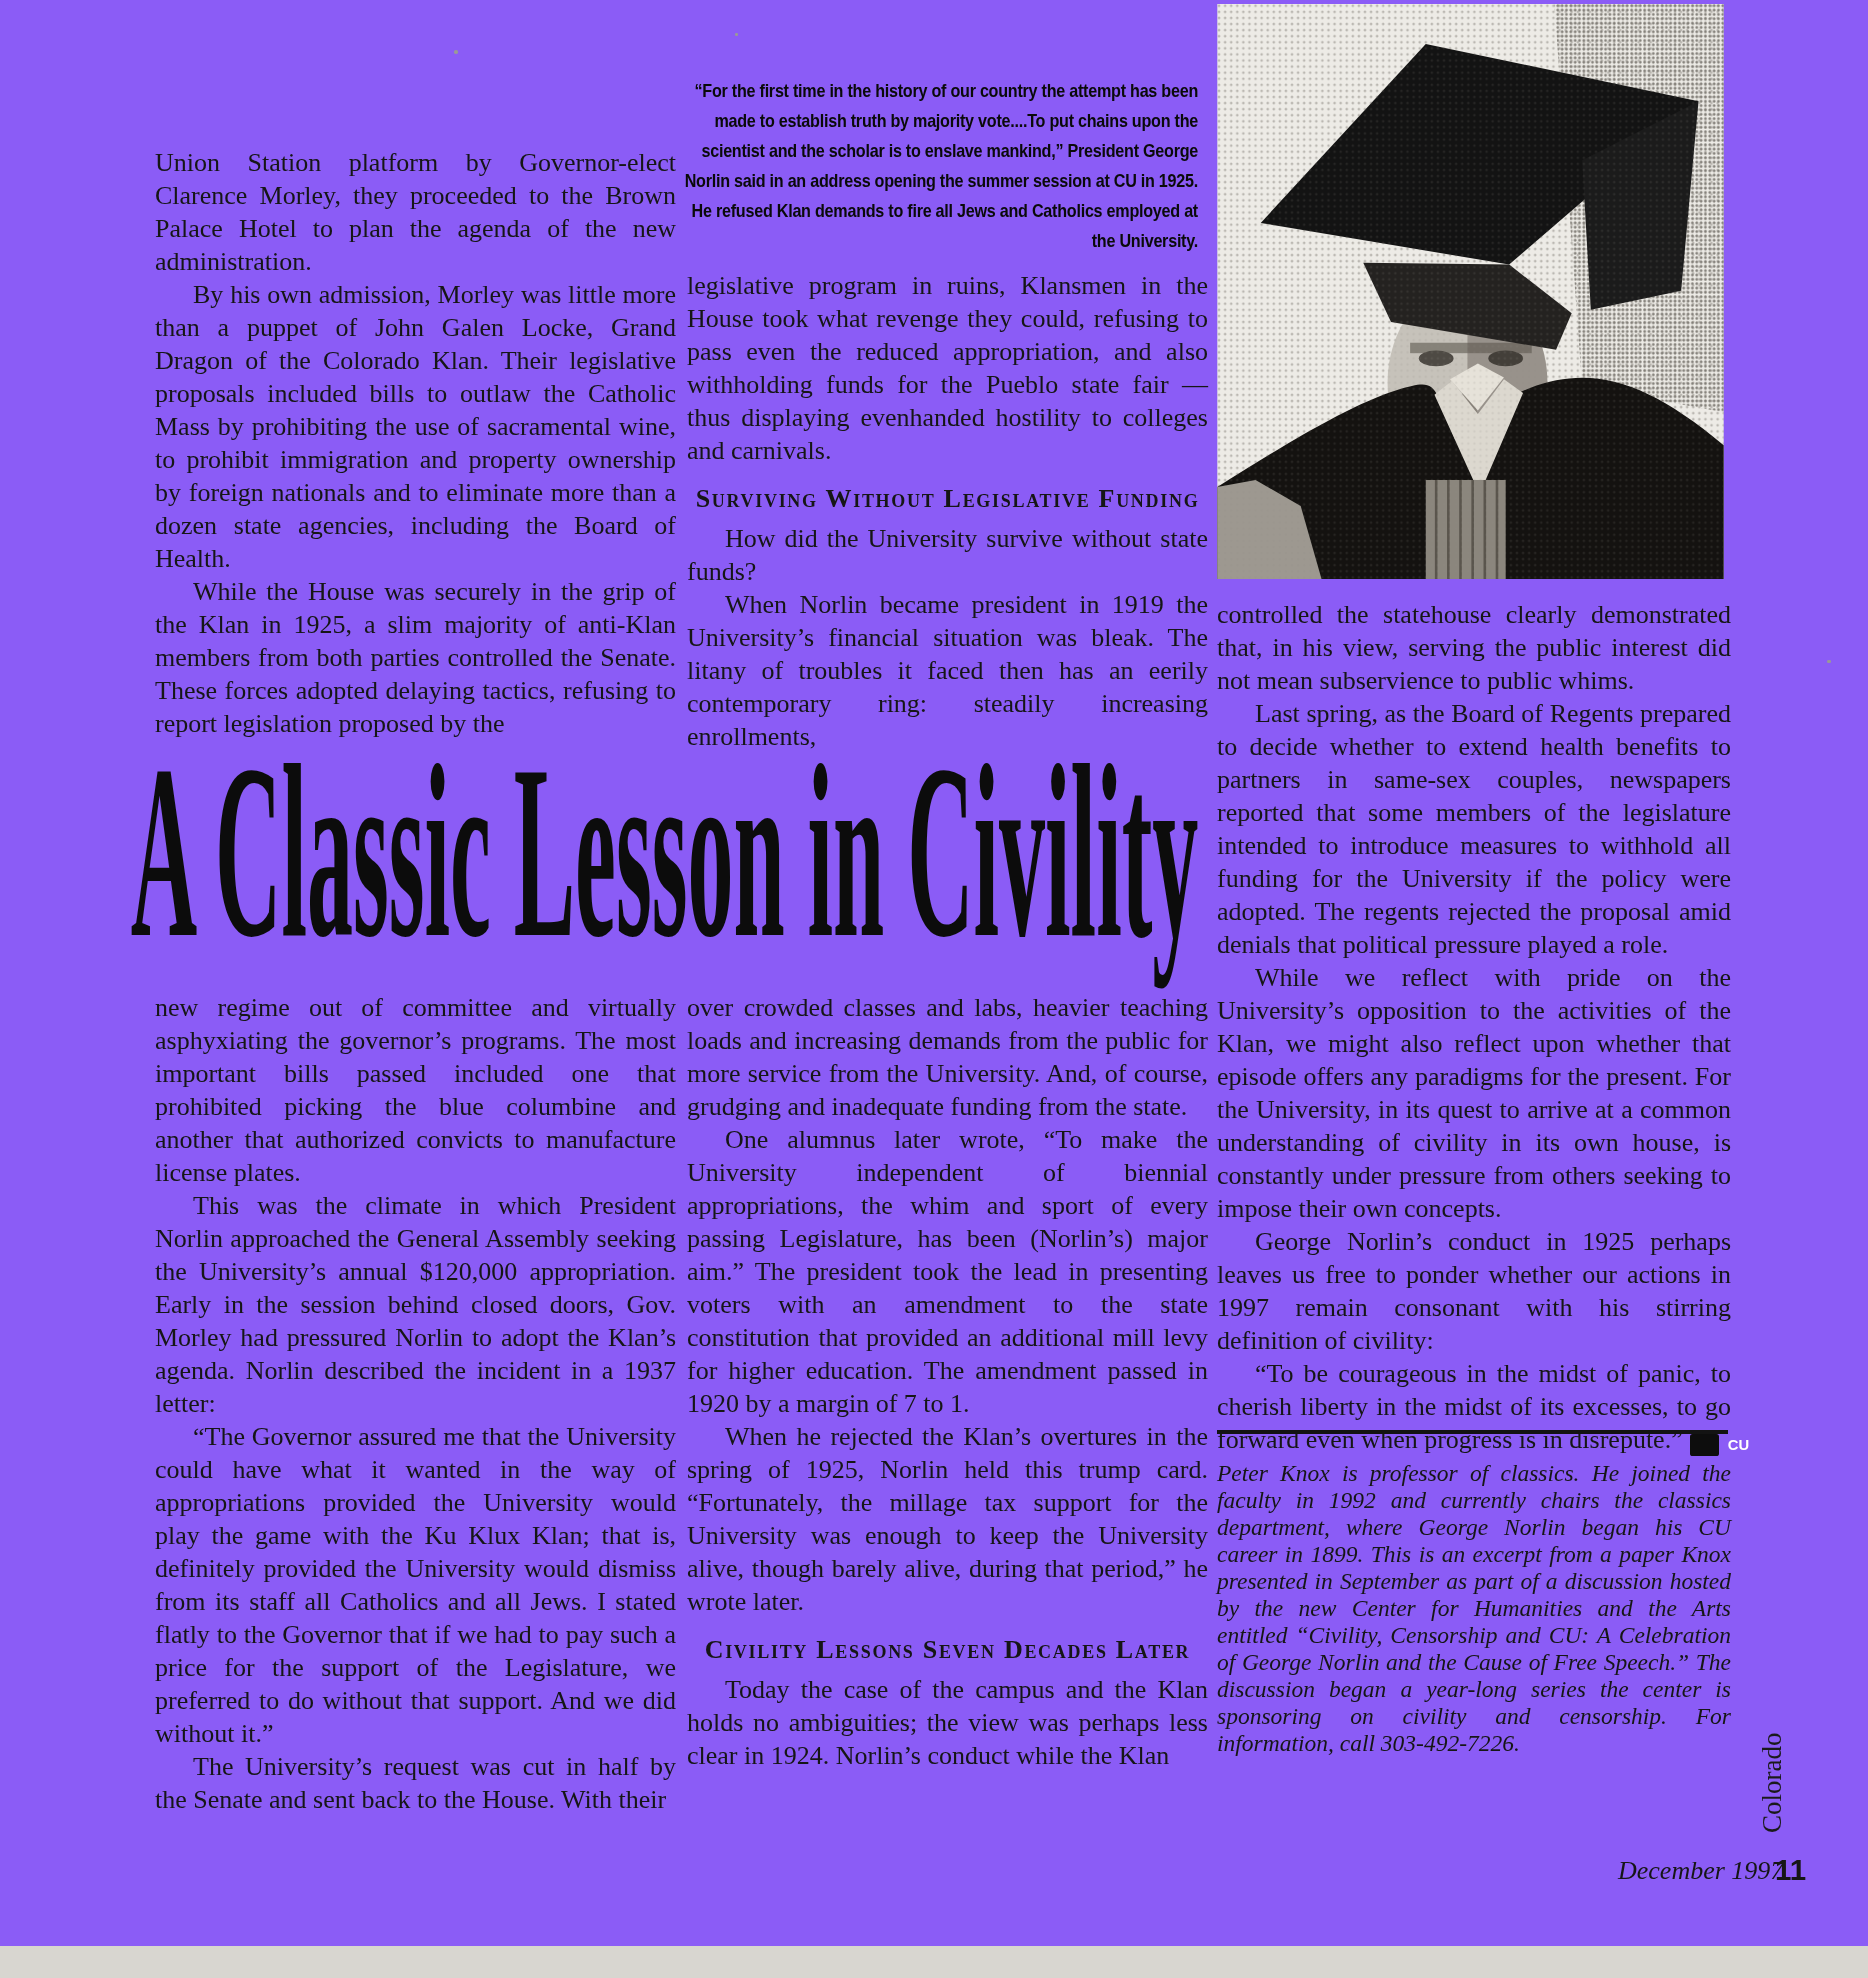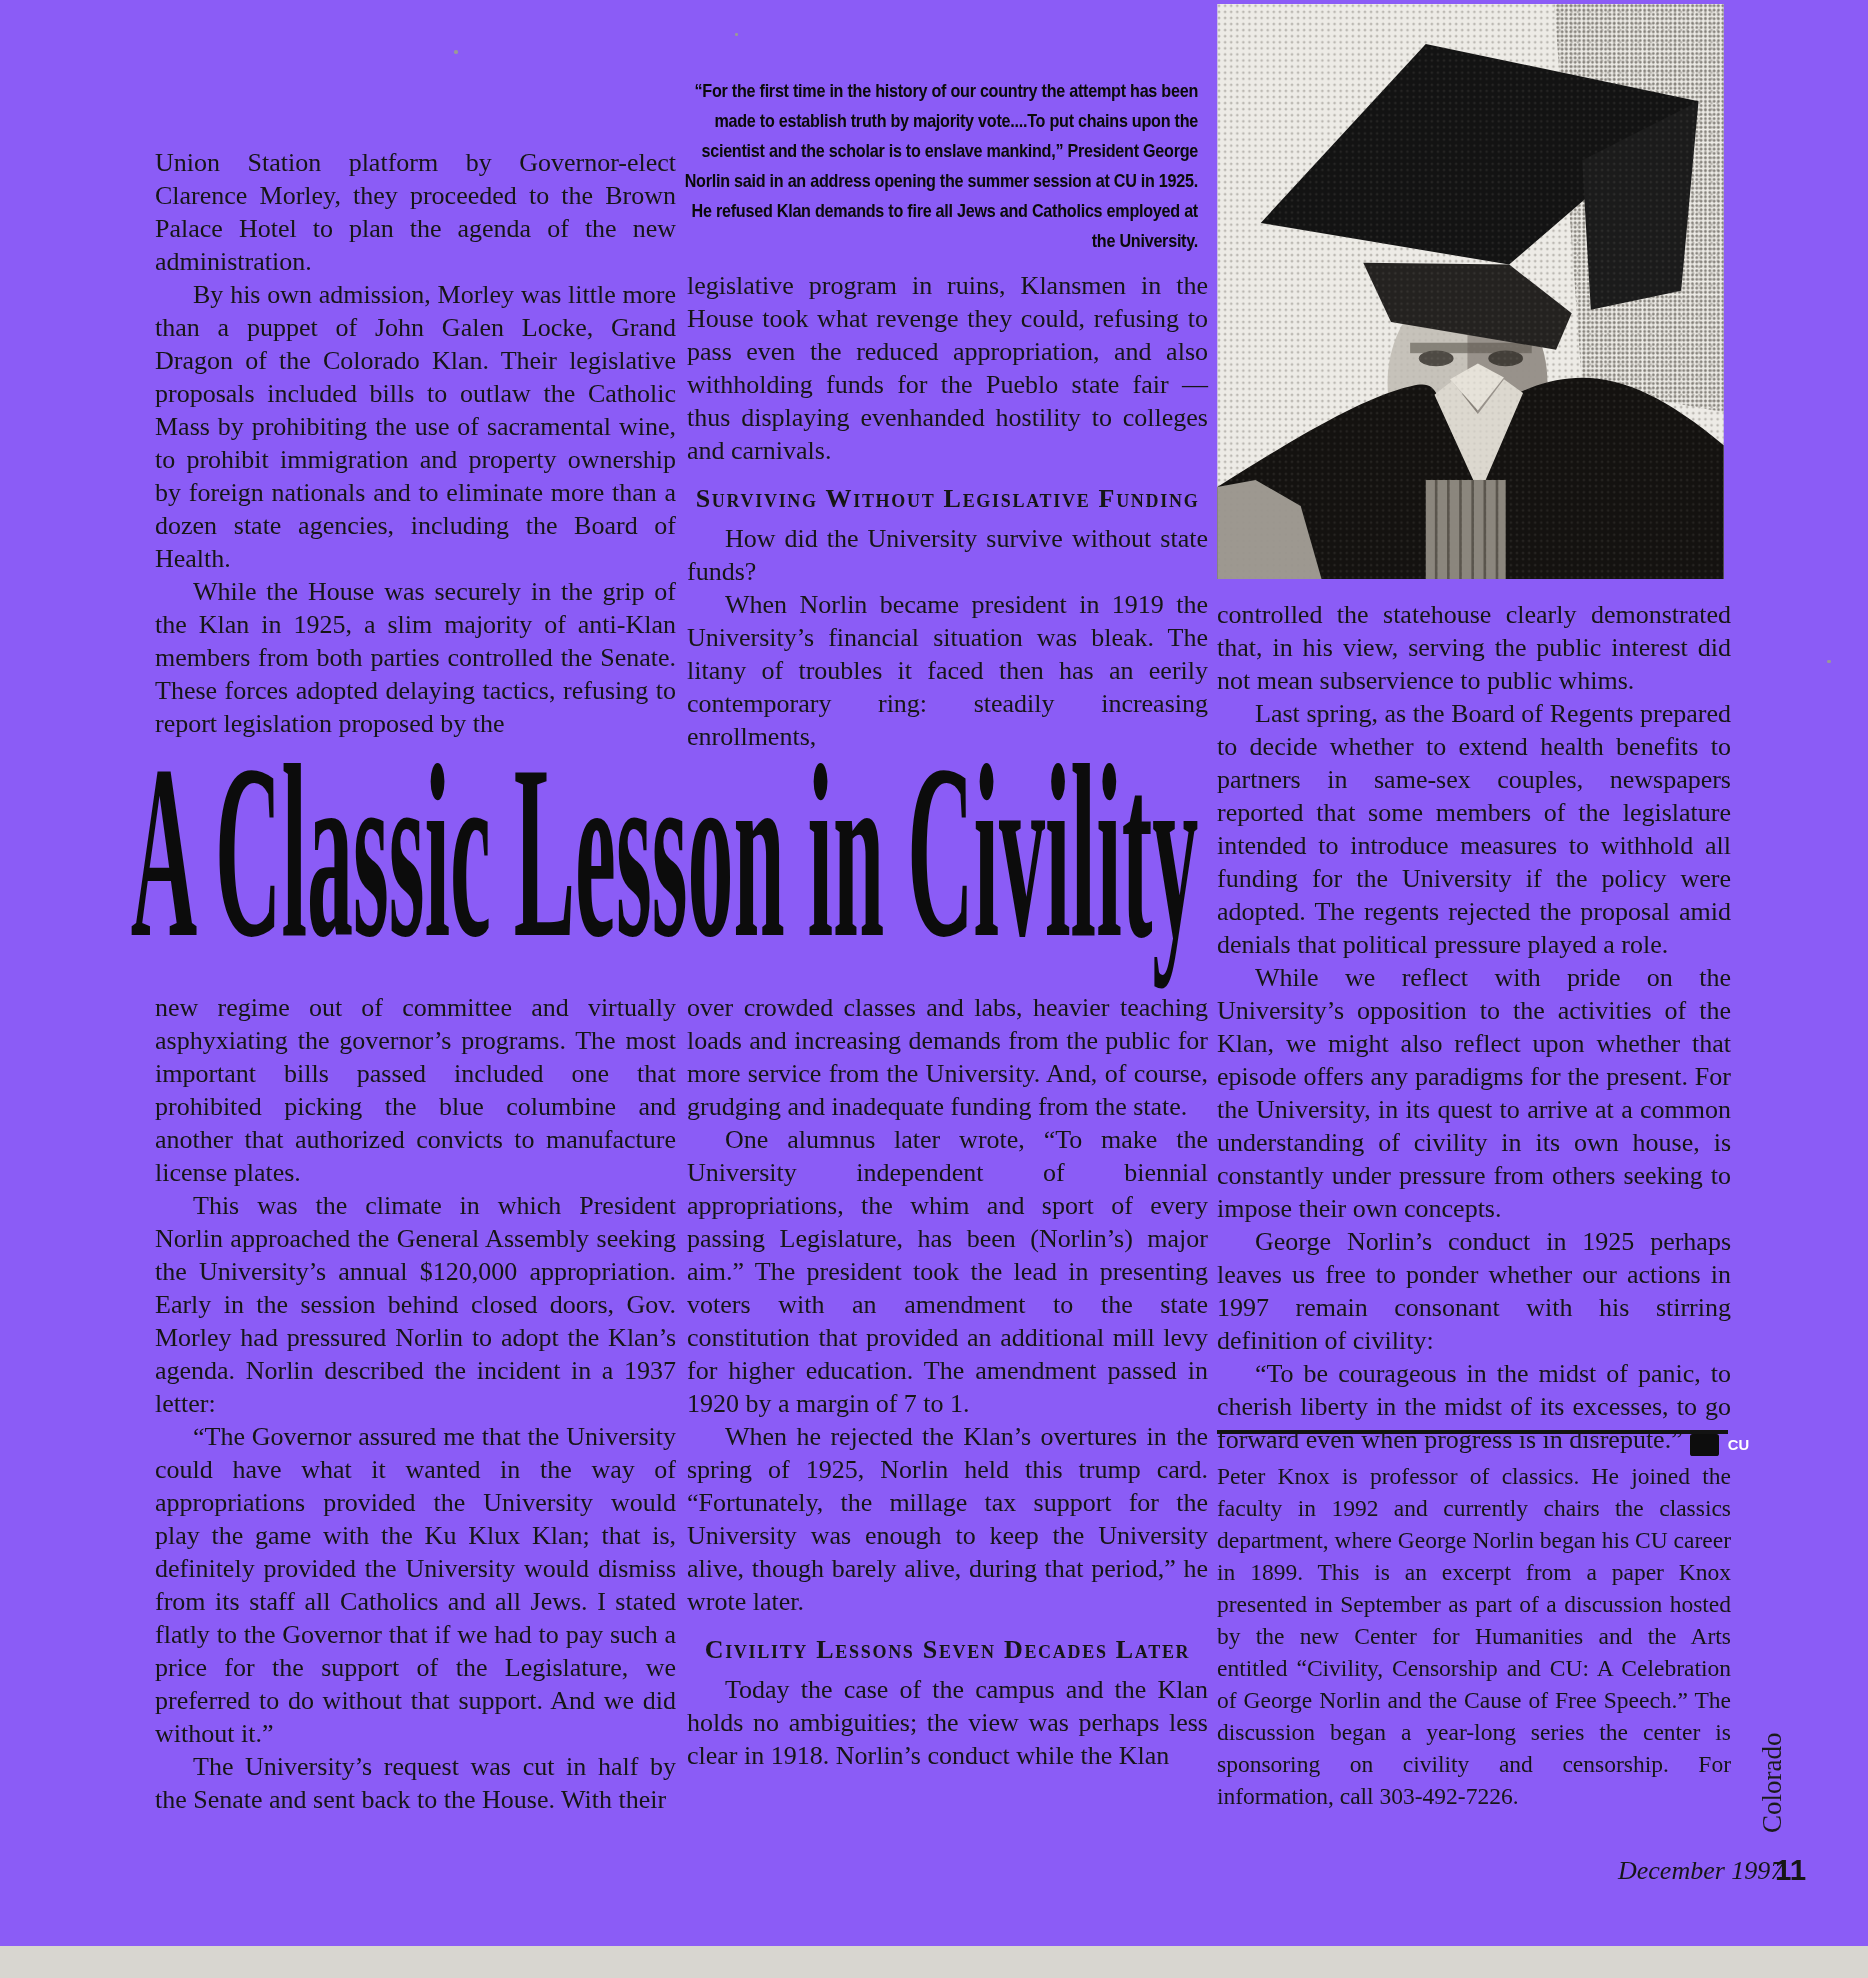--- a/index.html
+++ b/index.html
@@ -11,22 +11,22 @@
   .subhead{margin:15.6px 0 8.7px;font-size:26px;line-height:31px;font-weight:bold;
            font-variant:small-caps;letter-spacing:1.7px;text-align:center;text-indent:0;
            white-space:nowrap;}
   .caption{position:absolute;left:581px;top:76px;width:617px;
            font-family:"Liberation Sans",sans-serif;font-weight:bold;font-size:19px;
            line-height:30px;text-align:right;letter-spacing:-0.3px;color:#0a0a0a;
            transform:scaleX(0.85);transform-origin:right top;}
   .headline{position:absolute;left:129px;top:751px;width:1071px;height:228px;}
   .photo{position:absolute;left:1217px;top:3.5px;width:507px;height:575px;margin:0;}
   .rule{position:absolute;left:1217px;top:1430px;width:511px;height:3.5px;background:#131313;}
-  .bio{position:absolute;left:1217px;top:1460px;width:514px;
-       font-size:23.5px;line-height:32px;text-align:justify;}
+  .bio{position:absolute;left:1217px;top:1460px;width:514px;font-style:italic;
+       font-size:23.5px;line-height:27px;text-align:justify;}
   .spine{position:absolute;left:1757px;top:1736px;height:97px;width:40px;
          writing-mode:vertical-rl;transform:rotate(180deg);font-size:27px;color:#1a1a1a;}
   .footer-date{position:absolute;left:1618px;top:1856px;font-style:italic;font-size:26px;text-align:center;}
   .footer-page{position:absolute;left:1775px;top:1853px;font-family:"Liberation Sans",sans-serif;
                font-weight:bold;font-size:29.5px;}
   .endmark{display:inline-block;background:#0d0d0d;color:#ffffff;
            font-family:"Liberation Sans",sans-serif;font-weight:bold;font-size:14.8px;
            line-height:22.6px;width:29.5px;height:22.6px;text-align:center;border-radius:2.6px;
            vertical-align:-1.7px;margin-left:7px;letter-spacing:0;font-style:normal;}
   .speck{position:absolute;background:#9a9a96;border-radius:50%;}
@@ -101,21 +101,21 @@
     <p>This was the climate in which President Norlin approached the General Assembly seeking the University’s annual $120,000 appropriation.  Early in the session behind closed doors, Gov. Morley had pressured Norlin to adopt the Klan’s agenda.  Norlin described the incident in a 1937 letter:</p>
     <p>“The Governor assured me that the University could have what it wanted in the way of appropriations provided the University would play the game with the Ku Klux Klan; that is, definitely provided the University would dismiss from its staff all Catholics and all Jews.  I stated flatly to the Governor that if we had to pay such a price for the support of the Legislature, we preferred to do without that support.  And we did without it.”</p>
     <p>The University’s request was cut in half by the Senate and sent back to the House.  With their</p>
   </section>
 
   <section class="col" style="left:687px;top:991px;width:521px">
     <p>over crowded classes and labs, heavier teaching loads and increasing demands from the public for more service from the University.  And, of course, grudging and inadequate funding from the state.</p>
     <p>One alumnus later wrote, “To make the University independent of biennial appropriations, the whim and sport of every passing Legislature, has been (Norlin’s) major aim.”  The president took the lead in presenting voters with an amendment to the state constitution that provided an additional mill levy for higher education.  The amendment passed in 1920 by a margin of 7 to 1.</p>
     <p>When he rejected the Klan’s overtures in the spring of 1925, Norlin held this trump card.  “Fortunately, the millage tax support for the University was enough to keep the University alive, though barely alive, during that period,” he wrote later.</p>
     <h3 class="subhead">Civility Lessons Seven Decades Later</h3>
-    <p>Today the case of the campus and the Klan holds no ambiguities; the view was perhaps less clear in 1918.  Norlin’s conduct while the Klan</p>
+    <p>Today the case of the campus and the Klan holds no ambiguities; the view was perhaps less clear in 1924.  Norlin’s conduct while the Klan</p>
   </section>
 
   <section class="col" style="left:1217px;top:598px;width:514px">
     <p>controlled the statehouse clearly demonstrated that, in his view, serving the public interest did not mean subservience to public whims.</p>
     <p>Last spring, as the Board of Regents prepared to decide whether to extend health benefits to partners in same-sex couples, newspapers reported that some members of the legislature intended to introduce measures to withhold all funding for the University if the policy were adopted.  The regents rejected the proposal amid denials that political pressure played a role.</p>
     <p>While we reflect with pride on the University’s opposition to the activities of the Klan, we might also reflect upon whether that episode offers any paradigms for the present.  For the University, in its quest to arrive at a common understanding of civility in its own house, is constantly under pressure from others seeking to impose their own concepts.</p>
     <p>George Norlin’s conduct in 1925 perhaps leaves us free to ponder whether our actions in 1997 remain consonant with his stirring definition of civility:</p>
     <p>
       <span>“To be courageous in the midst of panic, to cherish liberty in the midst of its excesses, to go forward even when progress is in disrepute.”</span><span class="endmark">CU</span>
     </p>

